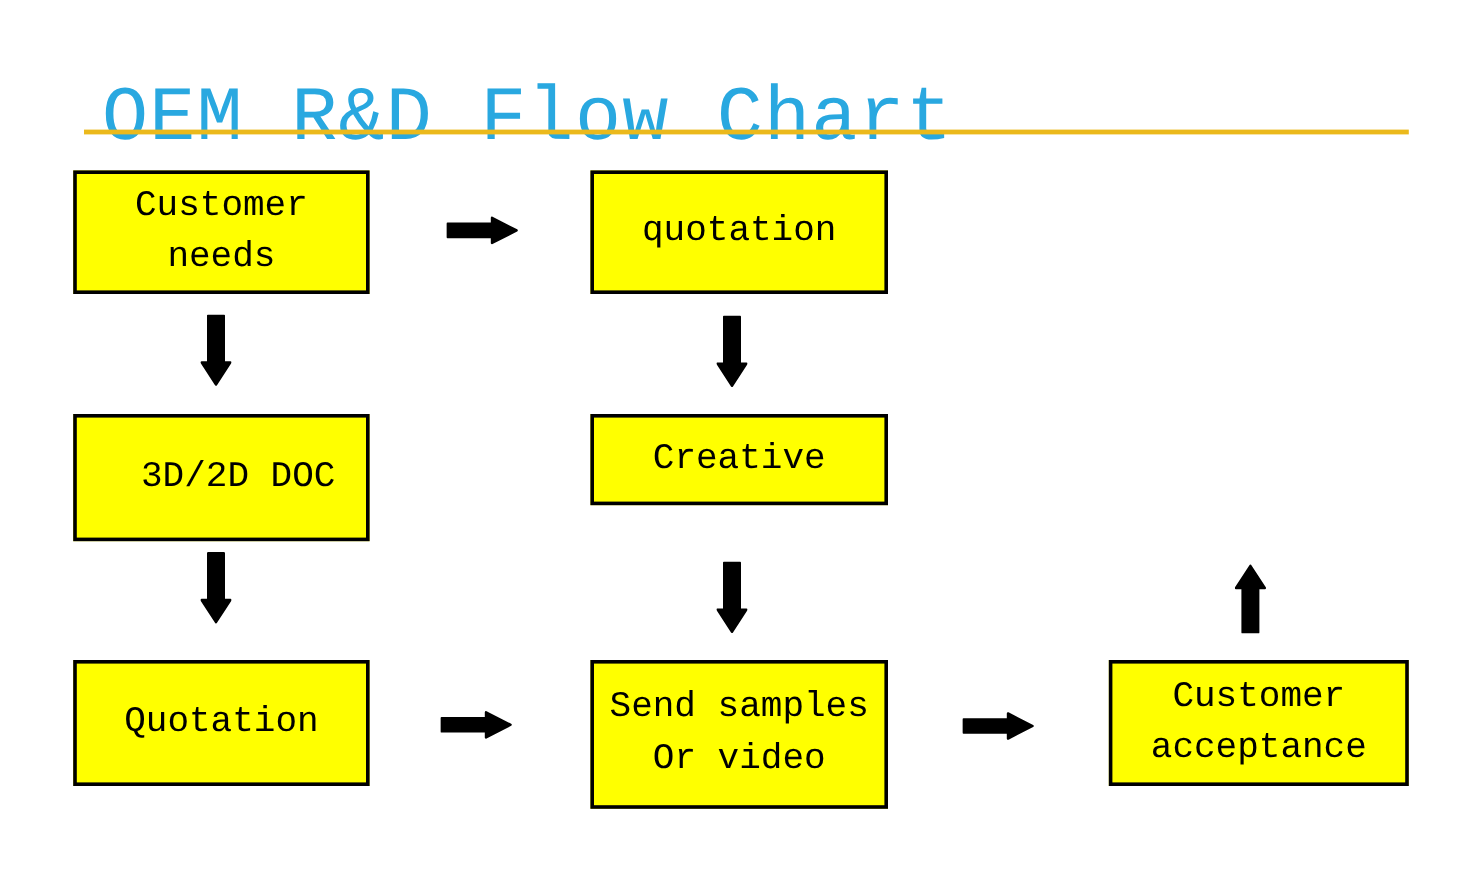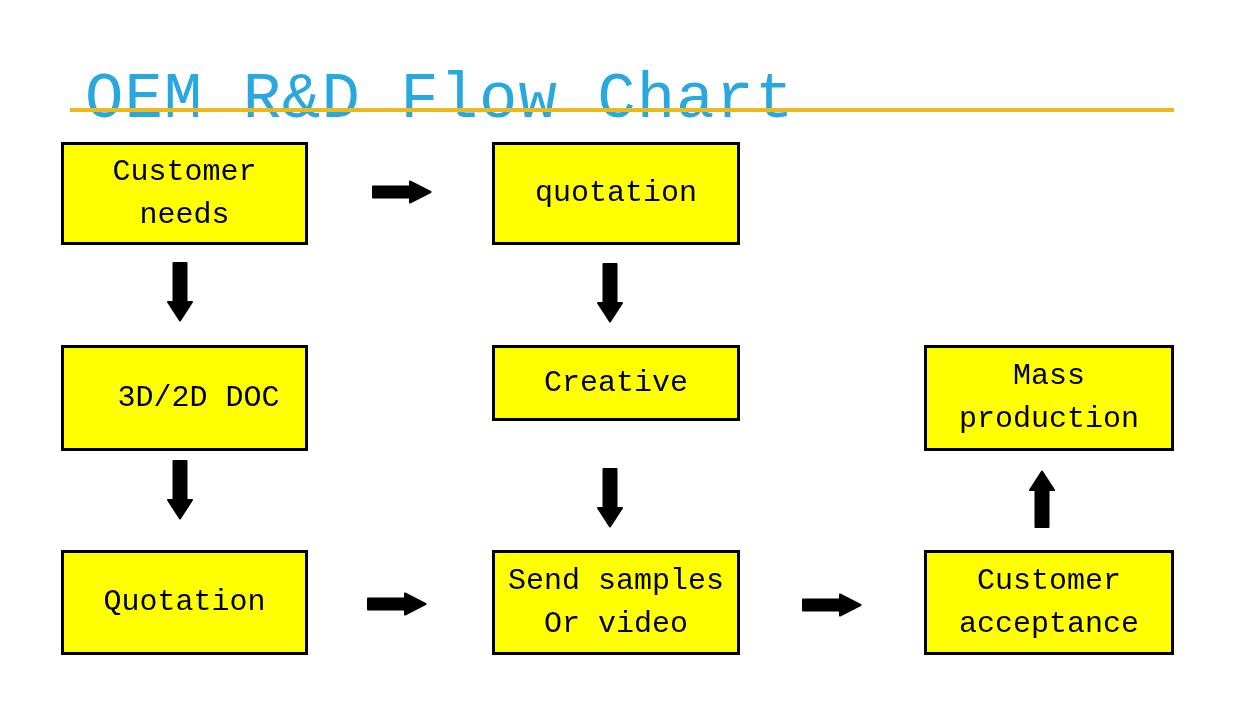--- a/index.html
+++ b/index.html
@@ -45,21 +45,21 @@
     color: #000000;
     text-align: center;
     white-space: nowrap;
   }
   .n-customer-needs      { left: 61px;  top: 142px; width: 247px; height: 103px; }
   .n-evaluate-quotation  { left: 492px; top: 142px; width: 248px; height: 103px; }
   .n-doc                 { left: 61px;  top: 345px; width: 247px; height: 106px; padding-left: 28px; }
   .n-creative-design     { left: 492px; top: 345px; width: 248px; height: 76px; }
   .n-mass-production     { left: 924px; top: 345px; width: 250px; height: 106px; }
   .n-quotation           { left: 61px;  top: 550px; width: 247px; height: 105px; }
-  .n-send-samples        { left: 492px; top: 550px; width: 248px; height: 105px; }
+  .n-send-samples        { left: 492px; top: 550px; width: 248px; height: 124px; }
   .n-customer-acceptance { left: 924px; top: 550px; width: 250px; height: 105px; }
   .arrow { position: absolute; display: block; }
   .arrow polygon {
     fill: var(--arrow-color, #000000);
     stroke: var(--arrow-color, #000000);
     stroke-width: 2px;
     stroke-linejoin: round;
   }
   .a-h1 { left: 372px;  top: 180px; }
   .a-v1 { left: 167px;  top: 262px; }
@@ -88,24 +88,20 @@
   </div>
 
   <div class="node n-doc">
     <span>3D/2D DOC</span>
   </div>
 
   <div class="node n-creative-design">
     <span>Creative</span>
   </div>
 
-  <div class="node n-mass-production">
-    <span>Mass</span>
-    <span>production</span>
-  </div>
 
   <div class="node n-quotation">
     <span>Quotation</span>
   </div>
 
   <div class="node n-send-samples">
     <span>Send samples</span>
     <span>Or video</span>
   </div>
 

